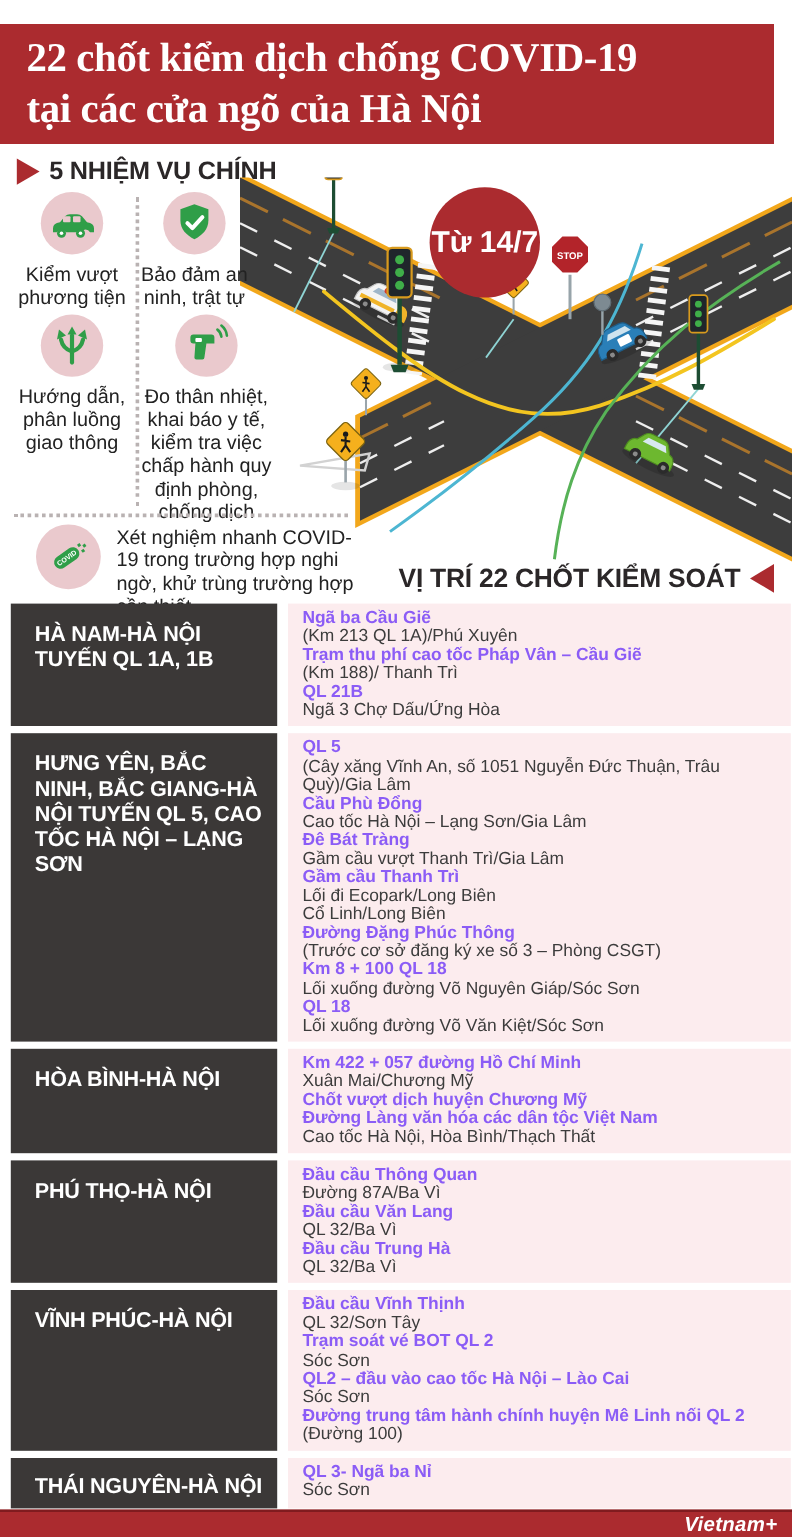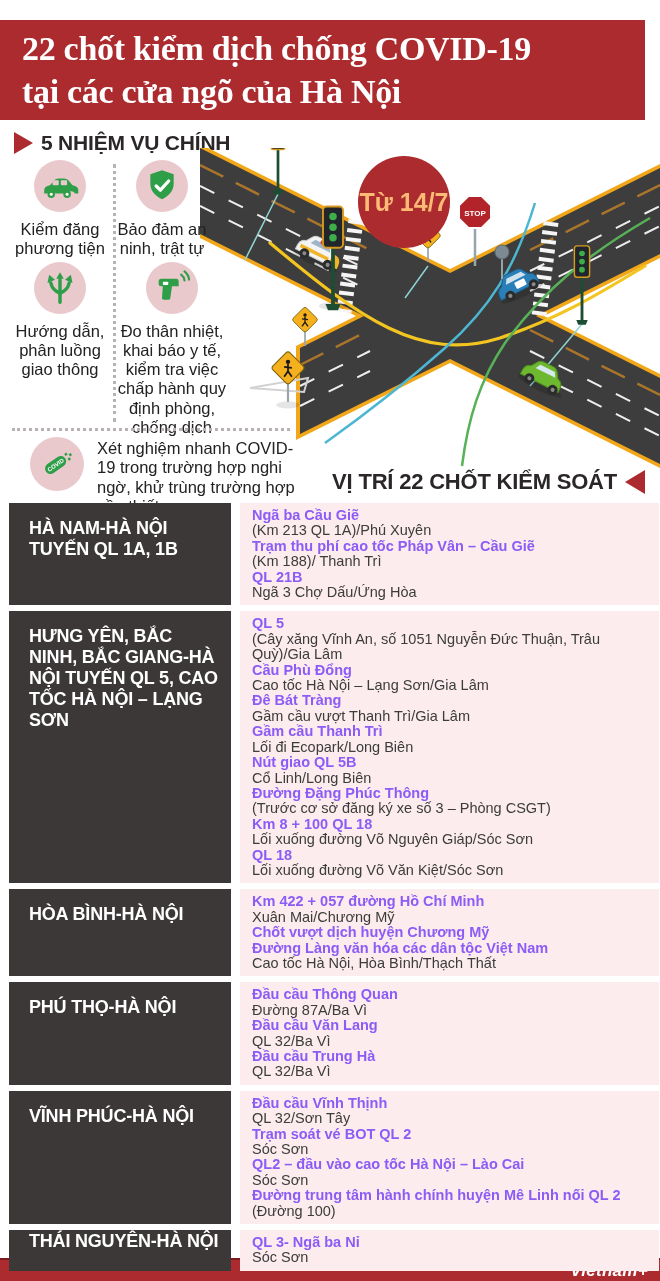--- a/index.html
+++ b/index.html
@@ -49,33 +49,33 @@
     border-top:3px dotted #b9b2b2;z-index:2;}
   .covid-item{position:absolute;left:30px;top:437px;display:flex;gap:13px;z-index:2;}
   .covid-item .circle{width:54px;height:54px;border-radius:50%;flex-shrink:0;
     background:var(--icon-circle);display:flex;align-items:center;justify-content:center;}
   .covid-item .label{width:198px;font-size:16.5px;line-height:1.17;color:#222;padding-top:2px;}
   
   .illustration{position:absolute;left:200px;top:148px;width:460px;height:346px;z-index:1;}
   .illustration svg.scene{position:absolute;inset:0;}
   .badge{
     position:absolute;left:158px;top:8px;width:92px;height:92px;border-radius:50%;
-    background:var(--accent);color:#fdba74;display:flex;align-items:center;
+    background:var(--accent);color:#ffffff;display:flex;align-items:center;
     justify-content:center;font-size:25px;font-weight:bold;z-index:3;
   }
   
   .table{position:absolute;left:9px;top:503px;width:650px;
     display:flex;flex-direction:column;gap:6px;z-index:2;}
   .row{display:flex;gap:9px;}
   .cell-route{
     width:222px;flex-shrink:0;background:var(--panel-dark);color:#fff;
     font-weight:bold;font-size:18px;line-height:21px;
     padding:15px 8px 8px 20px;box-sizing:border-box;letter-spacing:-.2px;
   }
-  .row:last-child .cell-route{padding-top:1px;}
+  .row:last-child .cell-route{padding-top:13px;}
   .cell-points{
     flex:1;background:var(--panel-pink);box-sizing:border-box;
     padding:5px 12px;font-size:14.5px;line-height:15.4px;color:#3c3c3c;
   }
   .pt-name{font-weight:bold;color:#8b5cf6;}
   
   .footer-bar{
     position:absolute;left:0;bottom:0;width:100%;height:21px;
     background:var(--accent);border-top:2px solid #801b1f;box-sizing:content-box;
     display:flex;align-items:center;justify-content:flex-end;padding:0 12px 0 0;
@@ -244,21 +244,21 @@
       <svg viewBox="0 0 48 48">
         <path d="M5 29q0-5 7-6l5-6q2-2 5-2h7q3 0 5 2l5 6q7 1 7 6v4h-4a5 5 0 0 0-9 0H18a5 5 0 0 0-9 0H5z" fill="currentColor"></path>
         <rect x="15" y="17" width="7.5" height="6" rx="1" style="fill:var(--icon-circle)"></rect>
         <rect x="25" y="17" width="7.5" height="6" rx="1" style="fill:var(--icon-circle)"></rect>
         <circle cx="13.5" cy="34" r="4.5" fill="currentColor"></circle>
           <circle cx="13.5" cy="34" r="1.8" fill="#fff"></circle>
         <circle cx="32.5" cy="34" r="4.5" fill="currentColor"></circle>
           <circle cx="32.5" cy="34" r="1.8" fill="#fff"></circle>
       </svg>
     </div>
-    <div>Kiểm đăng phương tiện</div>
+    <div>Kiểm vượt phương tiện</div>
   </div>
 
   <div class="task-item t2">
     <div class="circle">
       <svg viewBox="0 0 48 48">
         <path d="M24 5l14 5v11c0 9-6 15-14 19-8-4-14-10-14-19V10z" fill="currentColor"></path>
         <path d="M17 24l5 5 10-11" stroke="#fff" stroke-width="4" fill="none" stroke-linecap="round" stroke-linejoin="round"></path>
       </svg>
     </div>
     <div>Bảo đảm an ninh, trật tự</div>
@@ -344,21 +344,20 @@
 
           <div class="pt-name">Cầu Phù Đổng</div>
           <div class="pt-detail">Cao tốc Hà Nội – Lạng Sơn/Gia Lâm</div>
 
           <div class="pt-name">Đê Bát Tràng</div>
           <div class="pt-detail">Gầm cầu vượt Thanh Trì/Gia Lâm</div>
 
           <div class="pt-name">Gầm cầu Thanh Trì</div>
           <div class="pt-detail">Lối đi Ecopark/Long Biên</div>
 
-          <div class="pt-name">Nút giao QL 5B</div>
           <div class="pt-detail">Cổ Linh/Long Biên</div>
 
           <div class="pt-name">Đường Đặng Phúc Thông</div>
           <div class="pt-detail">(Trước cơ sở đăng ký xe số 3 – Phòng CSGT)</div>
 
           <div class="pt-name">Km 8 + 100 QL 18</div>
           <div class="pt-detail">Lối xuống đường Võ Nguyên Giáp/Sóc Sơn</div>
 
           <div class="pt-name">QL 18</div>
           <div class="pt-detail">Lối xuống đường Võ Văn Kiệt/Sóc Sơn</div>

